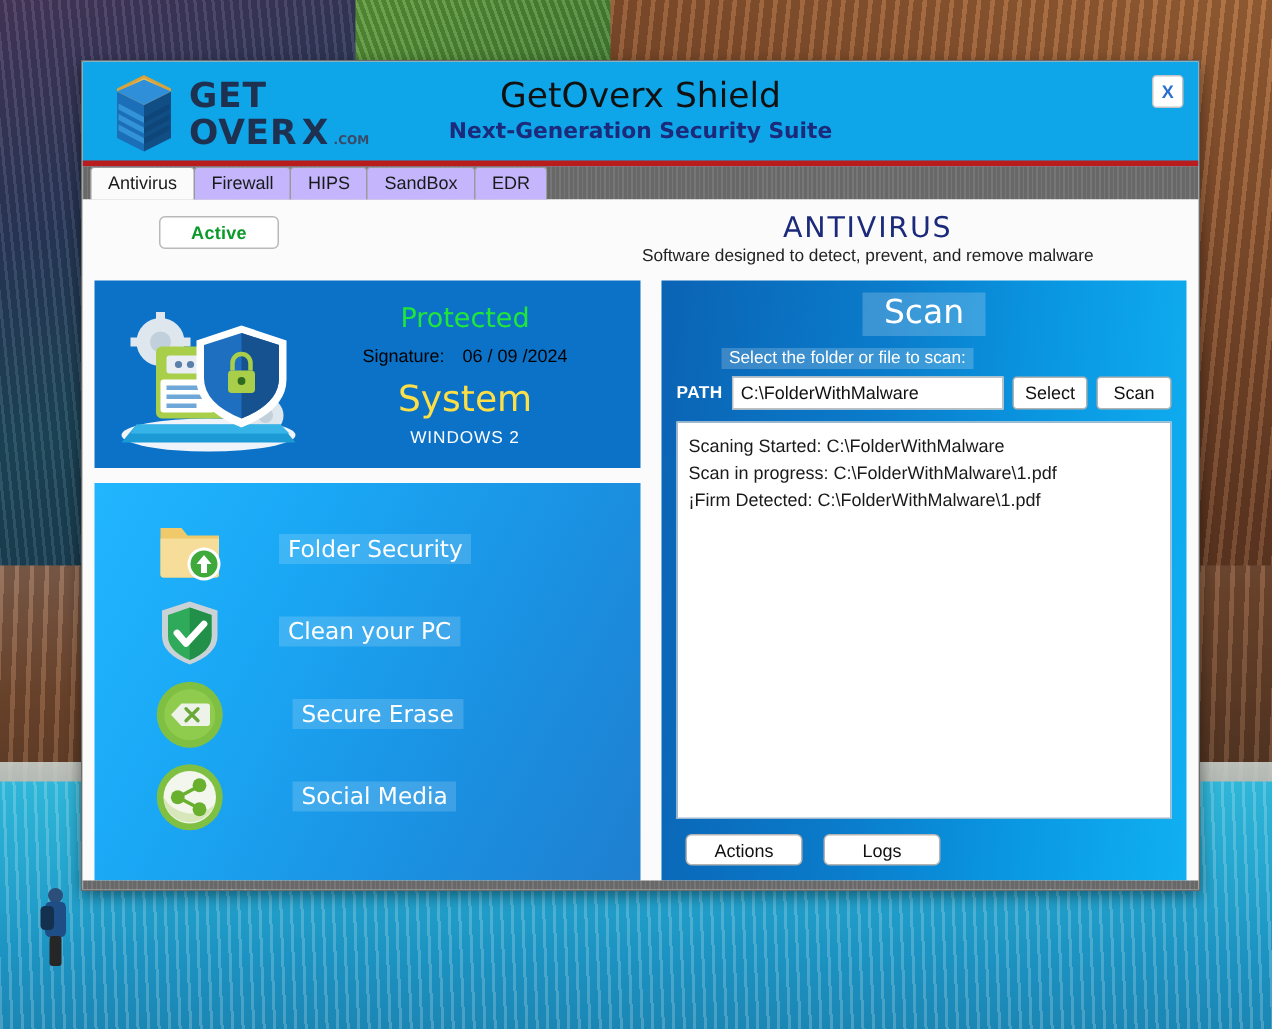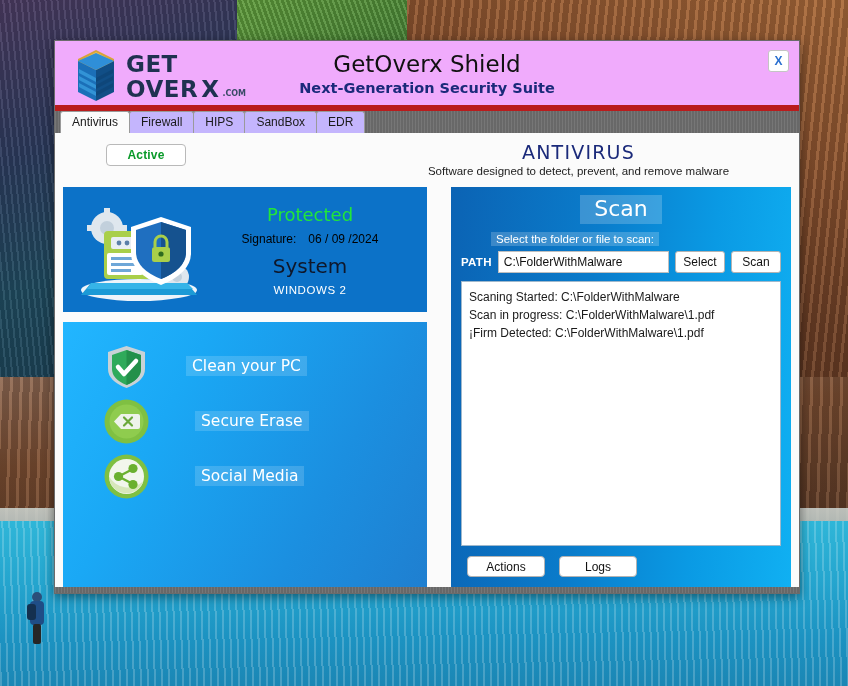--- a/index.html
+++ b/index.html
@@ -94,22 +94,22 @@
     border: 1px solid #6b6b6b;
     box-shadow: 0 3px 10px rgba(0,0,0,0.45);
     display: flex; flex-direction: column;
     overflow: hidden;
   }
 
   
   .titlebar {
     position: relative;
     height: 70px;
-    background: #f0abfc;
-    border-bottom: 6px solid #b91c1c;
+    background: #0ea5e9;
+    border-bottom: 4px solid #b91c1c;
     flex: 0 0 70px;
   }
   .brand {
     position: absolute; left: 20px; top: 8px;
     display: flex; align-items: center; gap: 9px;
   }
   .brand-cube { width: 42px; height: 54px; }
   .brand-text { line-height: 1; padding-top: 2px; }
   .brand-row {
     display: flex; align-items: flex-end; gap: 3px;
@@ -202,21 +202,21 @@
   }
   .section-title {
     font-size: 19px; color: #1b2a7a; letter-spacing: 1.2px;
     font-family: "DejaVu Sans", sans-serif;
   }
   .section-sub {
     font-size: 11.5px; color: #222; margin-top: 2px;
   }
 
   .panels {
-    display: flex; gap: 24px;
+    display: flex; gap: 14px;
     padding: 0 8px 0 8px;
     height: 400px;
   }
   .col-left { width: 364px; display: flex; flex-direction: column; gap: 10px; }
   .col-right { flex: 1 1 auto; display: flex; flex-direction: column; }
 
   
   .status-card {
     height: 125px;
     background: #0c72c8;
@@ -226,21 +226,21 @@
   .status-art { width: 140px; height: 110px; flex: 0 0 140px; }
   .status-info { flex: 1 1 auto; text-align: center; padding-right: 10px; }
   .st-protected {
     font-size: 18px; color: #21e63a; font-family: "DejaVu Sans", sans-serif;
   }
   .st-sigrow {
     font-size: 12px; color: #000000; margin-top: 7px;
   }
   .st-sigrow .lbl { margin-right: 12px; }
   .st-system {
-    font-size: 20px; color: #0f172a; margin-top: 8px;
+    font-size: 24px; color: #fde047; margin-top: 8px;
     font-family: "DejaVu Sans", sans-serif;
   }
   .st-os { font-size: 11.5px; color: #fff; margin-top: 6px; letter-spacing: .6px; }
 
   
   .features-card {
     flex: 1 1 auto;
     background: linear-gradient(118deg, #22b6ff 0%, #1aa8f5 30%, #1b8fe0 70%, #1f7fd0 100%);
     padding: 18px 0 0 0;
   }
@@ -469,20 +469,30 @@
             <div class="st-sigrow">
               <span class="lbl">Signature:</span><span>06 / 09 /2024</span>
             </div>
             <div class="st-system">System</div>
             <div class="st-os">WINDOWS 2</div>
           </div>
         </div>
 
         <div class="features-card">
 
+          <div class="feature-row fr-1">
+            <svg class="feature-icon" viewBox="0 0 47 47">
+              <path d="M4 9 h14 l4 5 h21 v26 a2 2 0 0 1 -2 2 H6 a2 2 0 0 1 -2 -2 Z" fill="#f0c96a"></path>
+              <path d="M4 16 h39 v24 a2 2 0 0 1 -2 2 H6 a2 2 0 0 1 -2 -2 Z" fill="#f7dd9a"></path>
+              <circle cx="33" cy="33" r="11" fill="#ffffff"></circle>
+              <circle cx="33" cy="33" r="9" fill="#3fa93c"></circle>
+              <path d="M33 27 l5 6 h-3 v6 h-4 v-6 h-3 Z" fill="#ffffff"></path>
+            </svg>
+            <span class="feature-label">Folder Security</span>
+          </div>
 
           <div class="feature-row fr-2">
             <svg class="feature-icon" viewBox="0 0 47 47">
               <path d="M23.5 3 L42 9 v17 q0 12 -18.5 19 Q5 38 5 26 V9 Z" fill="#c9d2d6"></path>
               <path d="M23.5 7 L38 12 v14 q0 10 -14.5 16 Q9 36 9 26 V12 Z" fill="#2faa5a"></path>
               <path d="M23.5 7 L38 12 v14 q0 10 -14.5 16 Z" fill="#23904a"></path>
               <path d="M15 24 l6 7 l12 -13" stroke="#ffffff" stroke-width="4.5" fill="none" stroke-linecap="round" stroke-linejoin="round"></path>
             </svg>
             <span class="feature-label">Clean your PC</span>
           </div>

